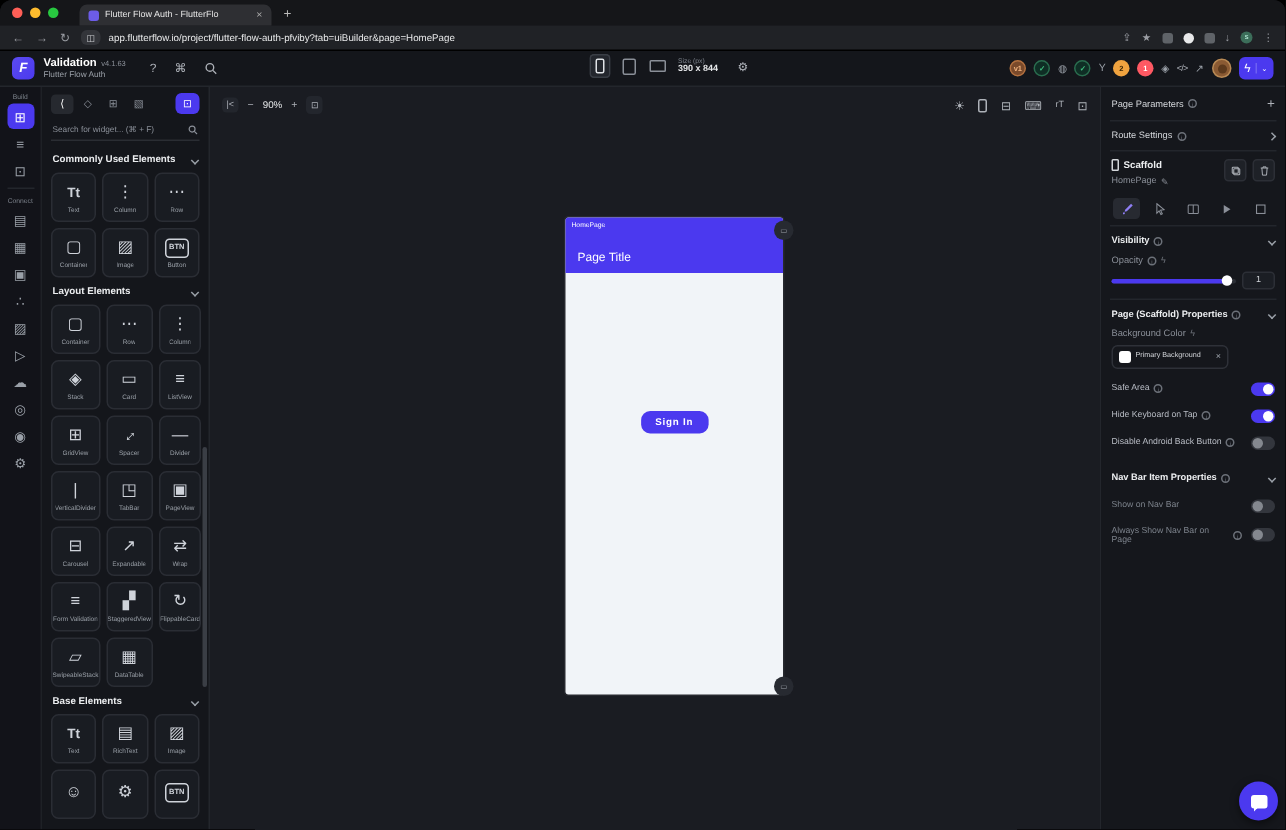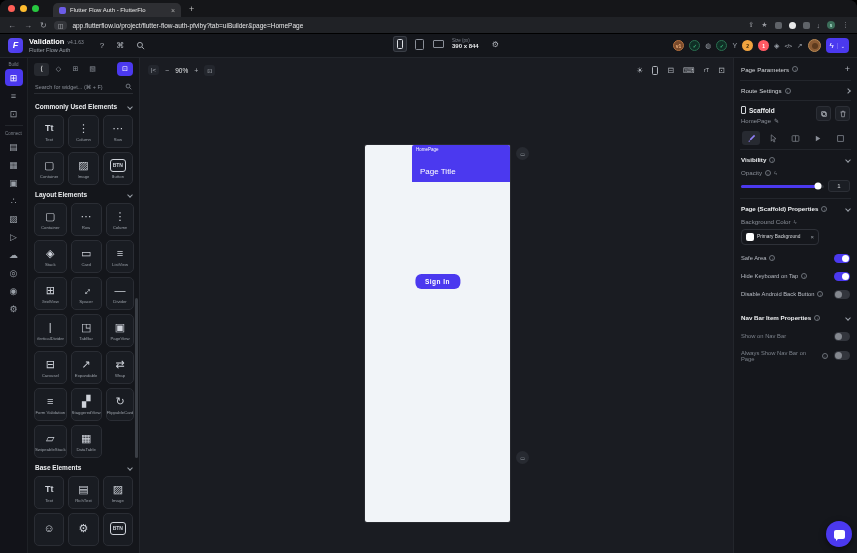--- a/index.html
+++ b/index.html
@@ -93,21 +93,21 @@
 
   
   .canvas { flex:1; background:#1a1c22; position:relative; }
   .ctoolbar { position:absolute; top:0; left:0; right:0; height:24px; display:flex; align-items:center; padding:0 8px; }
   .ctl { display:flex; align-items:center; gap:6px; color:#aeb2b9; font-size:7px; }
   .ctl .box { background:#23262d; border-radius:3px; padding:2px 3px; font-size:6px; }
   .zoomval { color:#e6e8ea; font-size:6.5px; }
   .ctr { margin-left:auto; display:flex; align-items:center; gap:9px; color:#aeb2b9; font-size:8px; }
   .cphone { width:6px; height:9px; border:1px solid #aeb2b9; border-radius:1.5px; }
 
-  .phone { position:absolute; left:225px; top:87px; width:145px; height:377px; background:#F1F4F8; border-radius:2px; box-shadow:0 0 0 1px rgba(255,255,255,0.06);padding-left:47px; }
+  .phone { position:absolute; left:237px; top:87px; width:145px; height:318px; background:#F1F4F8; border-radius:2px; box-shadow:0 0 0 1px rgba(255,255,255,0.06); }
   .appbar { height:37px; background:#4B39EF; border-radius:2px 2px 0 0; position:relative; }
   .pagelabel { position:absolute; left:4px; top:2px; color:#fff; font-size:4.5px; }
   .appbartitle { position:absolute; left:8px; bottom:6px; color:#fff; font-size:8px; font-weight:500; }
   .signin { position:absolute; left:50%; top:129px; transform:translateX(-50%); background:#4B39EF; color:#fff; font-size:6.5px; font-weight:bold; border:none; border-radius:6px; padding:4px 10px; letter-spacing:0.5px; }
   .sidebtn { position:absolute; width:13px; height:13px; border-radius:50%; background:#272a31; color:#9aa0a8; font-size:5px; display:flex; align-items:center; justify-content:center; }
 
   
   .inspector { width:124px; background:#15171c; border-left:1px solid #23262c; padding:0 6px; color:#b8bcc4; overflow:hidden; }
   .irow { display:flex; align-items:center; gap:3px; padding:6px 1px; }
   .irow .t { font-size:6.2px; color:#d4d7db; }

